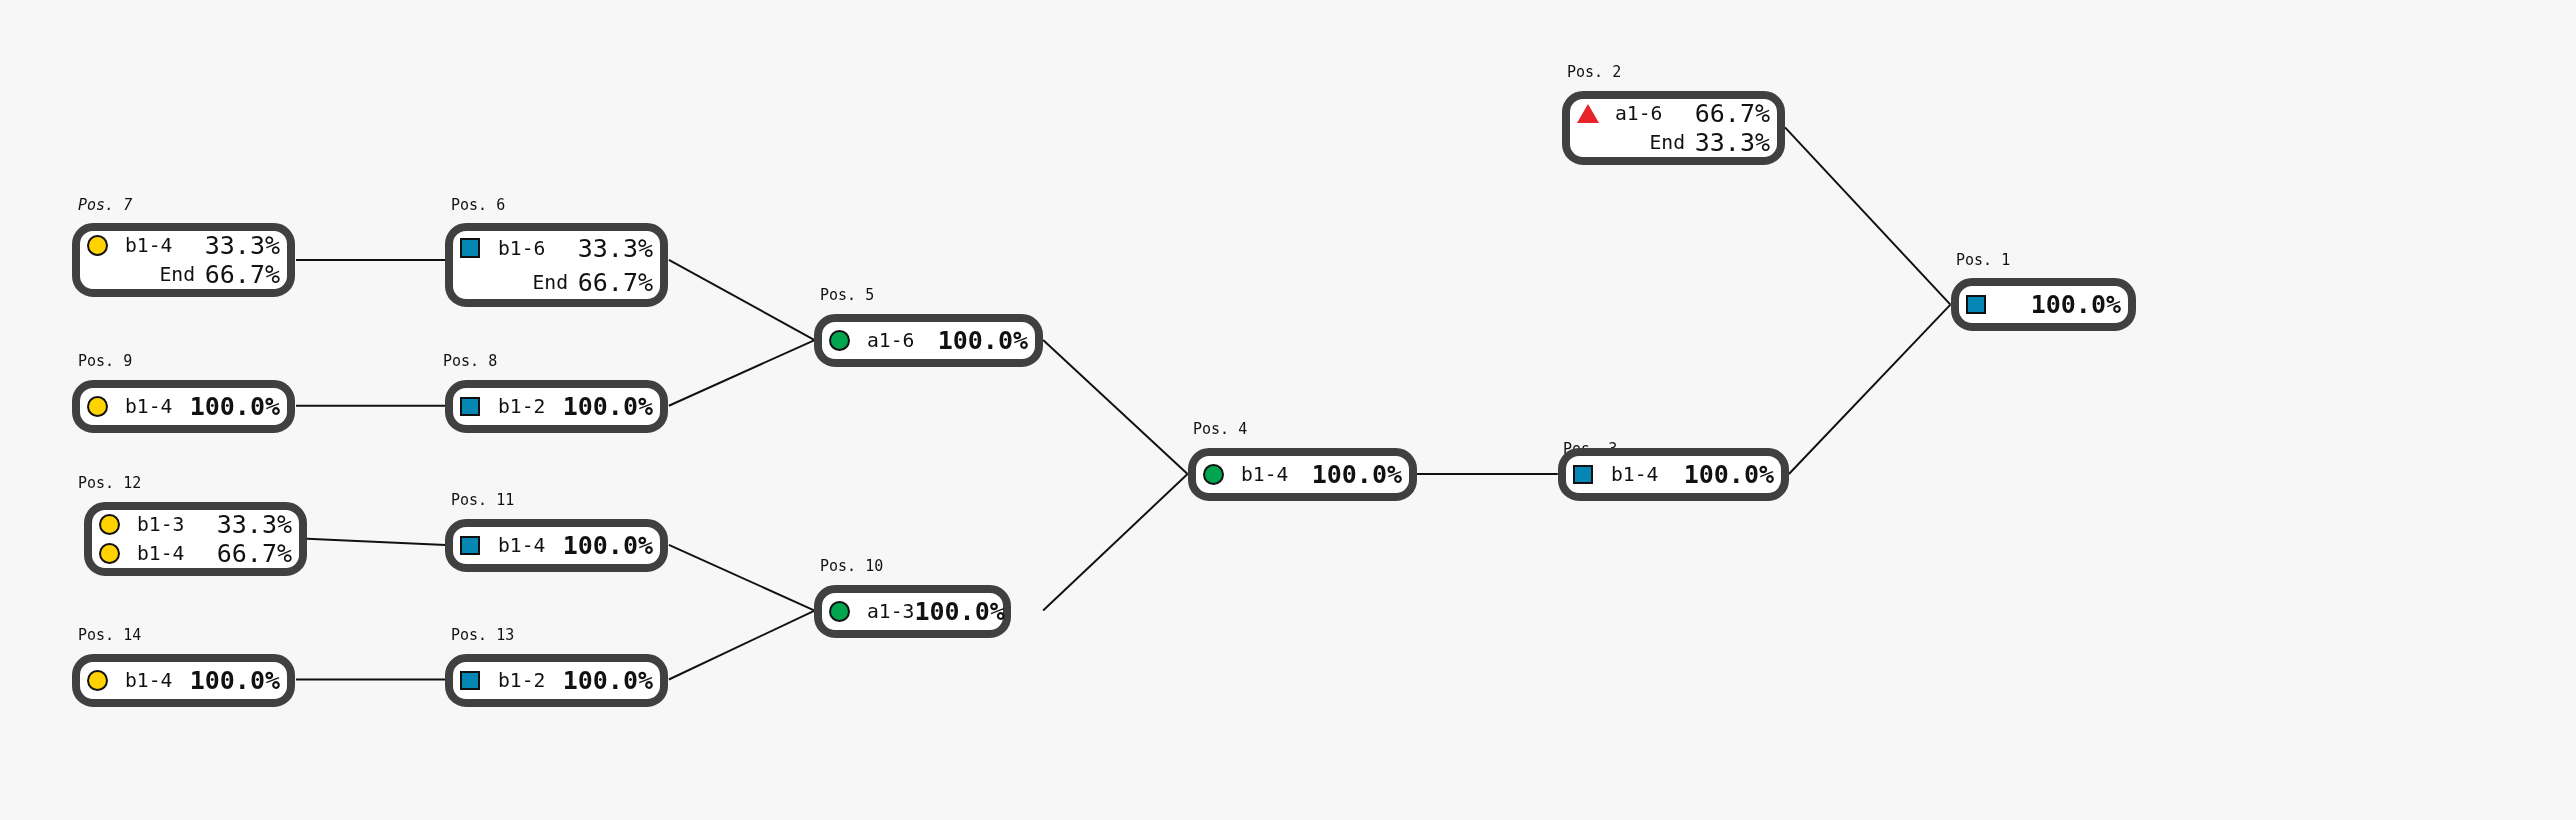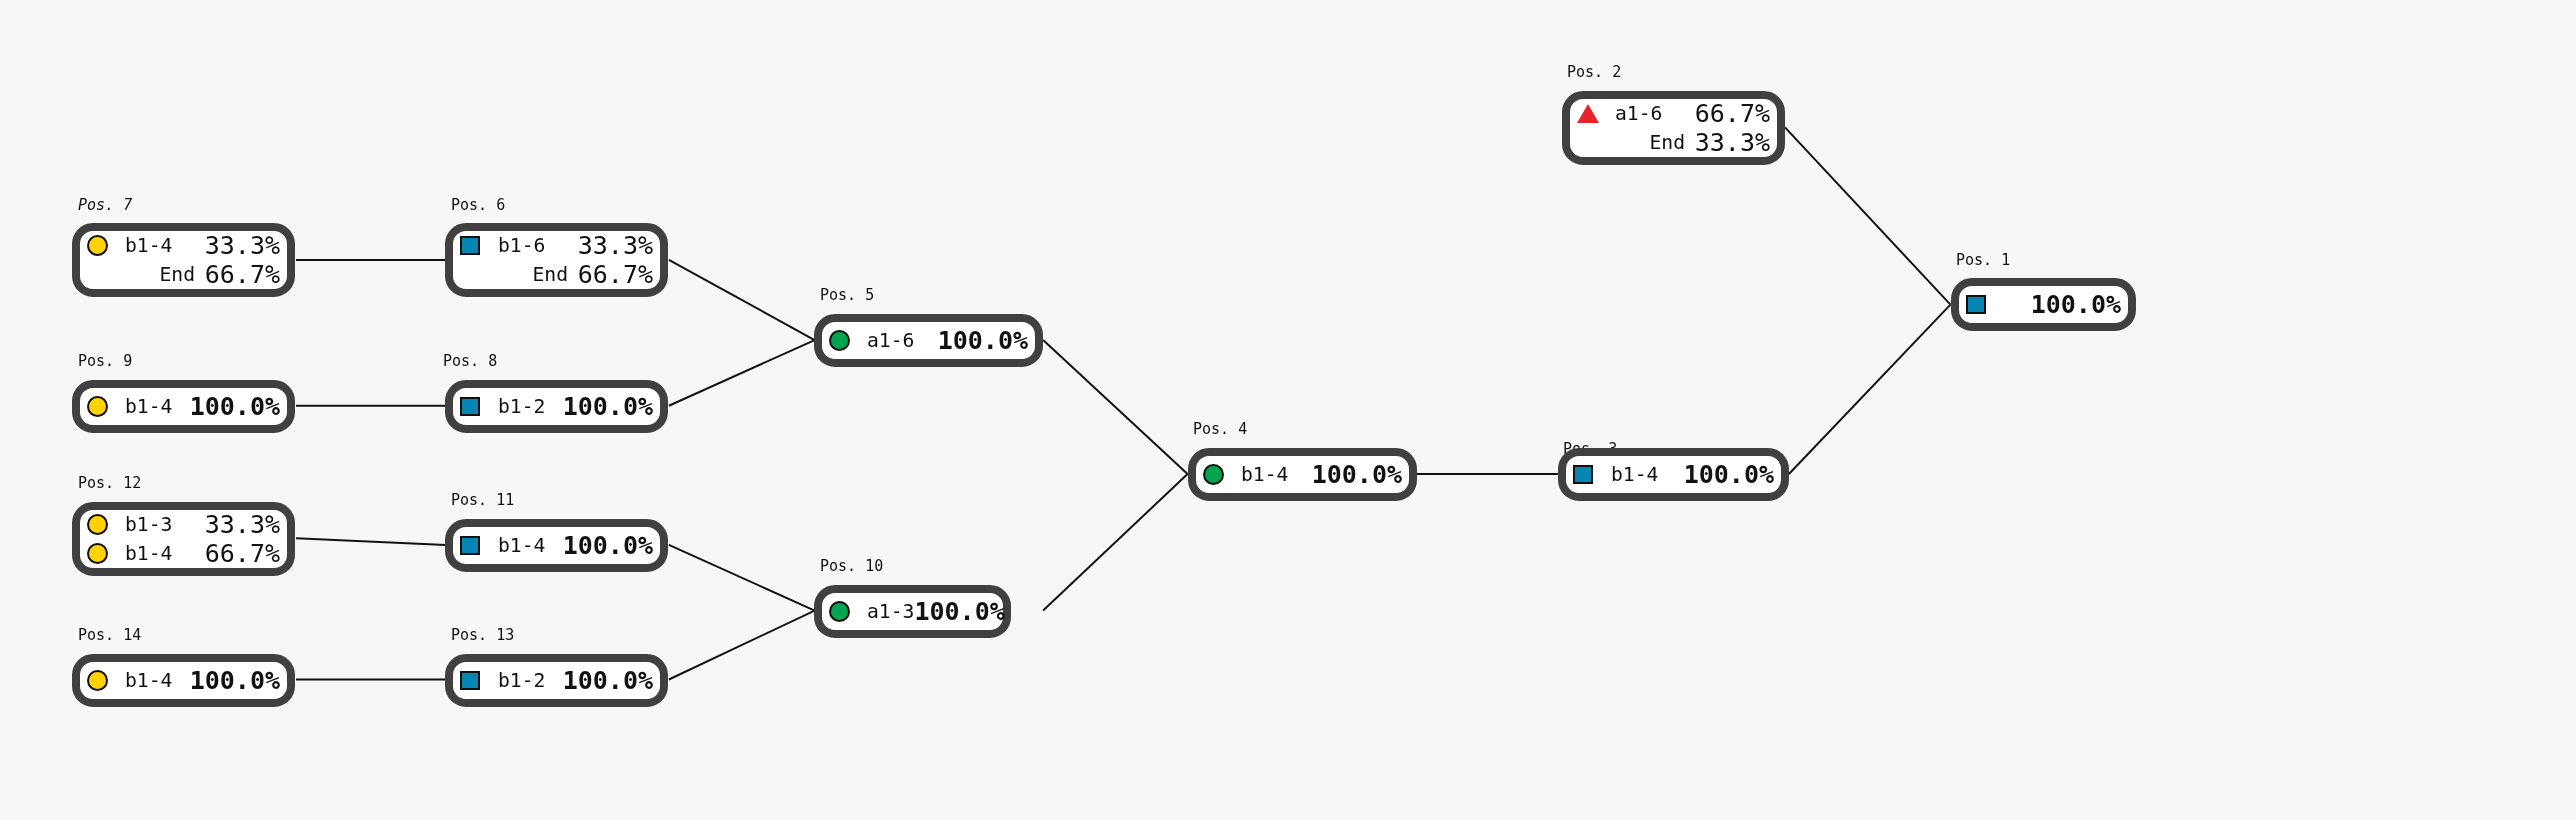--- a/index.html
+++ b/index.html
@@ -205,21 +205,21 @@
       <div class="node" style="left: 814px; top: 314px; width: 229px; height: 53px;">
         <div class="row">
           <span class="icon-slot">
             <span class="ic ci man"></span>
           </span>
           <span class="link-text">a1-6</span>
           <span class="pct bold">100.0%</span>
         </div>
       </div>
       <div class="node-label" style="left: 451px; top: 196px;">Pos. 6</div>
-      <div class="node" style="left: 445px; top: 223px; width: 223px; height: 74px;">
+      <div class="node" style="left: 445px; top: 223px; width: 223px; height: 84px;">
         <div class="row">
           <span class="icon-slot">
             <span class="ic sq"></span>
           </span>
           <span class="link-text">b1-6</span>
           <span class="pct">33.3%</span>
         </div>
         <div class="row end-row">
           <span class="icon-slot"></span>
           <span class="link-text">End</span>
@@ -275,21 +275,21 @@
       <div class="node" style="left: 445px; top: 519px; width: 223px; height: 53px;">
         <div class="row">
           <span class="icon-slot">
             <span class="ic sq"></span>
           </span>
           <span class="link-text">b1-4</span>
           <span class="pct bold">100.0%</span>
         </div>
       </div>
       <div class="node-label" style="left: 78px; top: 474px;">Pos. 12</div>
-      <div class="node" style="left: 72px; top: 502px; width: 223px; height: 74px;">
+      <div class="node" style="left: 84px; top: 502px; width: 223px; height: 74px;">
         <div class="row">
           <span class="icon-slot">
             <span class="ic ci gal"></span>
           </span>
           <span class="link-text">b1-3</span>
           <span class="pct">33.3%</span>
         </div>
         <div class="row">
           <span class="icon-slot">
             <span class="ic ci gal"></span>

